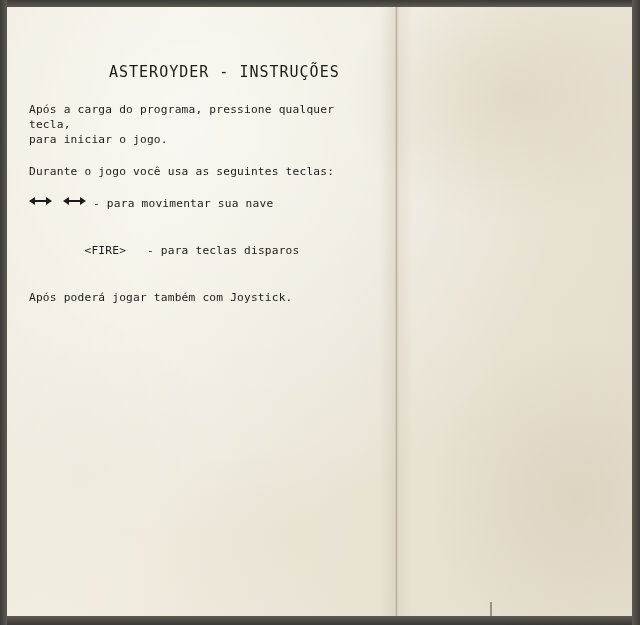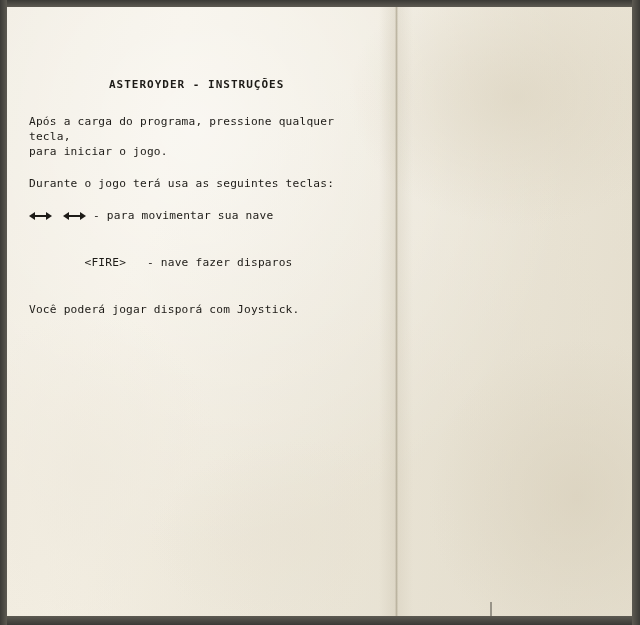--- a/index.html
+++ b/index.html
@@ -116,36 +116,36 @@
     left: 22px;
     top: 58px;
     width: 350px;
     color: #1d1b17;
     font-size: 11.2px;
     line-height: 15px;
     letter-spacing: 0.2px;
   }
 
   .doc-title {
-    margin: 12px 0 22px 80px;
-    font-size: 11px;
+    margin: 0 0 22px 80px;
+    font-size: 15px;
     letter-spacing: 1.0px;
-    font-weight: bold;
+    font-weight: normal;
     white-space: nowrap;
   }
 
   .para {
     margin: 0 12px 17px 0;
     white-space: pre-line;
   }
 
   .key-row {
     margin: 0 0 17px 0;
     display: flex;
-    align-items: center;
+    align-items: flex-start;
     white-space: nowrap;
   }
   .key-row .arrow-pair {
     display: inline-flex;
     align-items: center;
     gap: 11px;
     margin-right: 7px;
   }
   .arrow-key {
     display: inline-block;
@@ -222,37 +222,37 @@
     <div class="fold-line"></div>
     <div class="edge-tick"></div>
 
     <div class="content">
 
       <h1 class="doc-title">ASTEROYDER - INSTRUÇÕES</h1>
 
       <p class="para">Após a carga do programa, pressione qualquer tecla,
 para iniciar o jogo.</p>
 
-      <p class="para">Durante o jogo terá usa as seguintes teclas:</p>
+      <p class="para">Durante o jogo você usa as seguintes teclas:</p>
 
       <div class="key-row">
         <span class="arrow-pair">
           <span class="arrow-key left">
               <span class="tail"></span>
             </span>
           <span class="arrow-key right">
               <span class="tail"></span>
             </span>
         </span>
         <span>- para movimentar sua nave</span>
       </div>
 
       <div class="fire-row">
-        <span>&lt;FIRE&gt;</span><span>   - nave fazer disparos</span>
+        <span>&lt;FIRE&gt;</span><span>   - para teclas disparos</span>
       </div>
 
 
 
-      <p class="para">Você poderá jogar disporá com Joystick.</p>
+      <p class="para">Após poderá jogar também com Joystick.</p>
 
     </div>
   </div>
 </div>
 
 </body></html>

